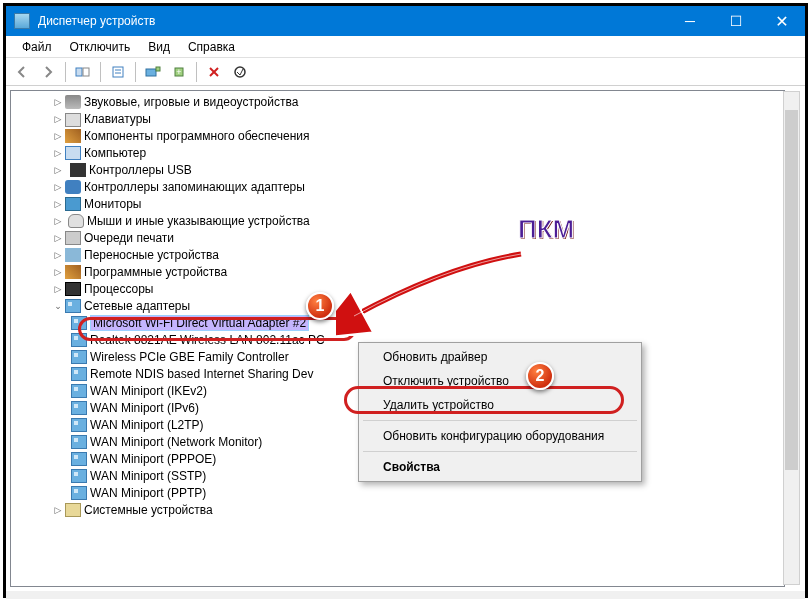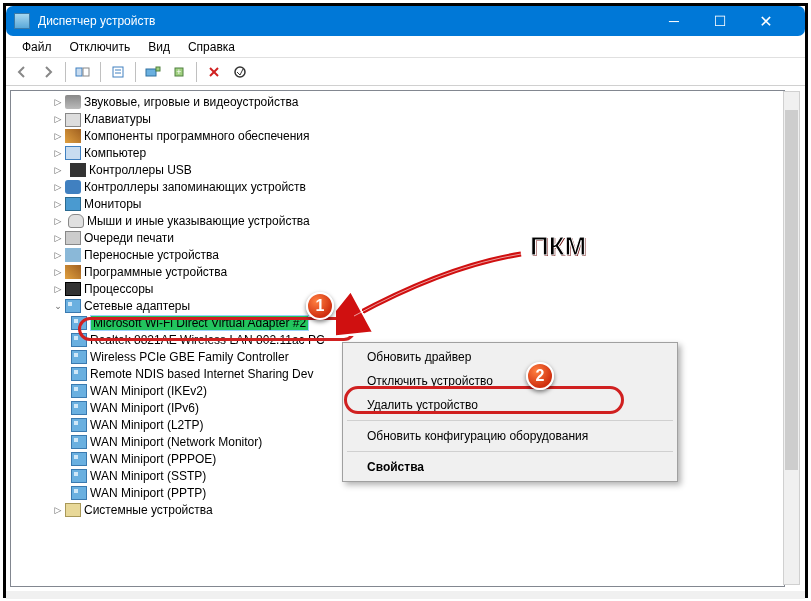--- a/index.html
+++ b/index.html
@@ -1,66 +1,66 @@
 <!DOCTYPE html>
 <html><head>
 <meta charset="utf-8">
 <style>
 * { box-sizing: border-box; margin: 0; padding: 0; }
 body { font-family: "Segoe UI", Tahoma, sans-serif; font-size: 12px; background: #fff; width: 811px; height: 601px; overflow: hidden; position: relative; }
 .frame { border: 3px solid #000; width: 805px; height: 595px; margin: 3px; position: relative; background: #fff; }
-.titlebar { background: #0078d7; color: #fff; height: 30px; display: flex; align-items: center; padding: 0 16px 0 8px; border-radius: 7px; }
+.titlebar { background: #0078d7; color: #fff; height: 30px; display: flex; align-items: center; padding: 0 0 0 8px; }
 .titlebar .icon { width: 16px; height: 16px; margin-right: 8px; background: linear-gradient(#a8d8f0, #5aa8d8); border: 1px solid #3a7aa8; display: inline-block; }
 .titlebar .title { flex: 1; font-size: 12px; }
 .win-btns { display: flex; }
 .win-btn { width: 46px; height: 30px; display: flex; align-items: center; justify-content: center; color: #fff; font-size: 14px; cursor: pointer; }
 .win-btn.close { background: transparent; font-size: 16px; }
 .menubar { height: 22px; display: flex; padding: 2px 8px; gap: 2px; border-bottom: 1px solid #e0e0e0; }
 .menubar span { padding: 2px 8px; cursor: pointer; }
 .toolbar { height: 28px; display: flex; align-items: center; padding: 2px 4px; border-bottom: 1px solid #d0d0d0; gap: 2px; }
 .tbtn { width: 24px; height: 24px; display: flex; align-items: center; justify-content: center; cursor: pointer; border: 1px solid transparent; }
 .tsep { width: 1px; height: 20px; background: #c0c0c0; margin: 0 3px; }
 .content { position: relative; height: 505px; overflow: hidden; }
 .tree { position: absolute; left: 4px; top: 4px; right: 20px; bottom: 4px; border: 1px solid #828790; background: #fff; overflow: hidden; padding: 2px 0; }
 .scrollbar { position: absolute; right: 5px; top: 5px; width: 17px; height: 494px; background: #f0f0f0; border: 1px solid #d0d0d0; }
 .scroll-thumb { position: absolute; top: 18px; left: 1px; width: 13px; height: 360px; background: #cdcdcd; }
 .node { display: flex; align-items: center; height: 17px; padding-left: 16px; white-space: nowrap; }
 .node .arrow { width: 14px; text-align: center; font-size: 9px; color: #666; cursor: pointer; }
 .node .nicon { width: 16px; height: 14px; margin-right: 3px; display: inline-block; }
 .child { padding-left: 40px; }
 .subchild { padding-left: 60px; }
-.sel { background: #22c55e; border: 1px solid #99d1ff; }
+.sel { background: #c4b5fd; border: 1px solid #99d1ff; }
 
 .i-audio { background: linear-gradient(#888,#bbb); border-radius: 2px; }
 .i-kbd { background: #ddd; border: 1px solid #888; height: 10px; margin-top: 2px; }
 .i-sw { background: linear-gradient(45deg,#e0a040,#a06020); }
 .i-pc { background: #c8dcf0; border: 1px solid #4080c0; }
 .i-usb { background: #333; width: 6px; height: 12px; margin-left: 5px; }
 .i-game { background: #4080c0; border-radius: 3px; }
 .i-mon { background: #4a9ad0; border: 1px solid #2a6a90; }
 .i-mouse { background: #e0e0e0; border: 1px solid #888; border-radius: 6px 6px 3px 3px; width: 10px; margin-left: 3px; }
 .i-prn { background: #ccc; border: 1px solid #888; }
 .i-port { background: #8ab8d8; }
 .i-cpu { background: #333; border: 1px solid #000; }
 .i-net { background: #6ab0e0; border: 1px solid #3a7ab0; position: relative; }
 .i-net::after { content:''; position:absolute; left:2px; top:2px; width:4px; height:4px; background:#d0e8f8; }
 .i-sys { background: #e8d898; border: 1px solid #a89858; }
 
 .highlight-box { position: absolute; border: 3px solid #d02020; border-radius: 14px; pointer-events: none; }
 .hl1 { left: 72px; top: 311px; width: 278px; height: 24px; }
-.ctxmenu { position: absolute; left: 336px; top: 336px; width: 336px; background: #f0f0f0; border: 1px solid #a0a0a0; box-shadow: 3px 3px 6px rgba(0,0,0,0.3); padding: 2px; }
+.ctxmenu { position: absolute; left: 352px; top: 336px; width: 284px; background: #f0f0f0; border: 1px solid #a0a0a0; box-shadow: 3px 3px 6px rgba(0,0,0,0.3); padding: 2px; }
 .ctxmenu .mi { padding: 5px 18px 5px 22px; cursor: pointer; font-size: 12px; }
 .ctxmenu .sep { height: 1px; background: #d0d0d0; margin: 3px 2px; }
 .hl2 { left: 338px; top: 380px; width: 280px; height: 28px; }
 
 .badge { position: absolute; width: 28px; height: 28px; border-radius: 50%; background: radial-gradient(circle at 35% 30%, #ff8040, #d03010 70%); border: 2px solid #fff; box-shadow: 0 2px 4px rgba(0,0,0,0.5); color: #fff; font-weight: bold; font-size: 16px; display: flex; align-items: center; justify-content: center; z-index: 20; }
 .b1 { left: 300px; top: 286px; }
 .b2 { left: 520px; top: 356px; }
 
-.pkm { position: absolute; left: 512px; top: 225px; font-family: Arial; font-size: 26px; font-weight: bold; color: #000000; -webkit-text-stroke: 1px #fff; text-shadow: 1px 1px 0 #600; margin-left: 12px; }
+.pkm { position: absolute; left: 512px; top: 208px; font-family: Arial; font-size: 26px; font-weight: bold; color: #4c1d95; -webkit-text-stroke: 1px #fff; text-shadow: 1px 1px 0 #600; }
 .arrow-svg { position: absolute; left: 330px; top: 240px; pointer-events: none; z-index: 15; }
 .statusbar { height: 8px; background: #f0f0f0; }
 </style>
 </head>
 <body>
 
 <div class="frame">
   <div class="titlebar">
     <span class="icon"></span>
     <span class="title">Диспетчер устройств</span>
@@ -155,21 +155,21 @@
           <span>Компьютер</span>
         </div>
       <div class="node child">
           <span class="arrow">▷</span>
           <span class="nicon i-usb"></span>
           <span>Контроллеры USB</span>
         </div>
       <div class="node child">
           <span class="arrow">▷</span>
           <span class="nicon i-game"></span>
-          <span>Контроллеры запоминающих устройств</span>
+          <span>Контроллеры запоминающих адаптеры</span>
         </div>
       <div class="node child">
           <span class="arrow">▷</span>
           <span class="nicon i-mon"></span>
           <span>Мониторы</span>
         </div>
       <div class="node child">
           <span class="arrow">▷</span>
           <span class="nicon i-mouse"></span>
           <span>Мыши и иные указывающие устройства</span>

